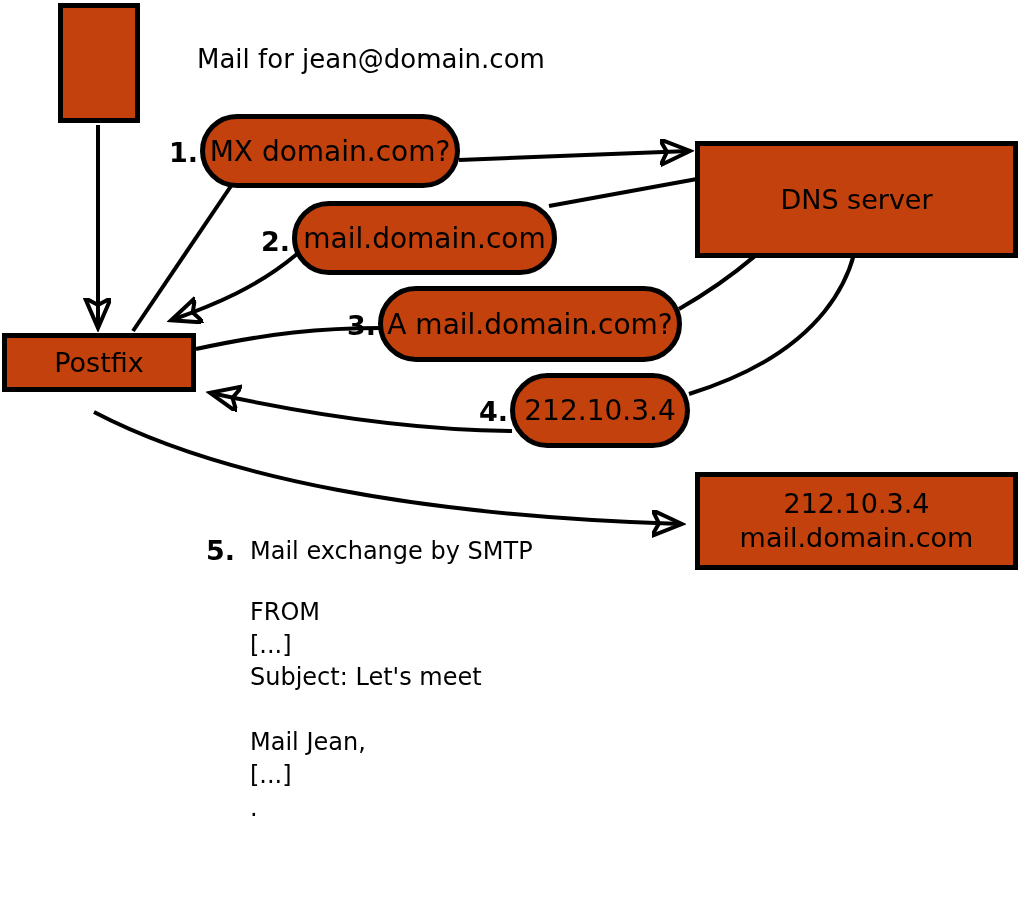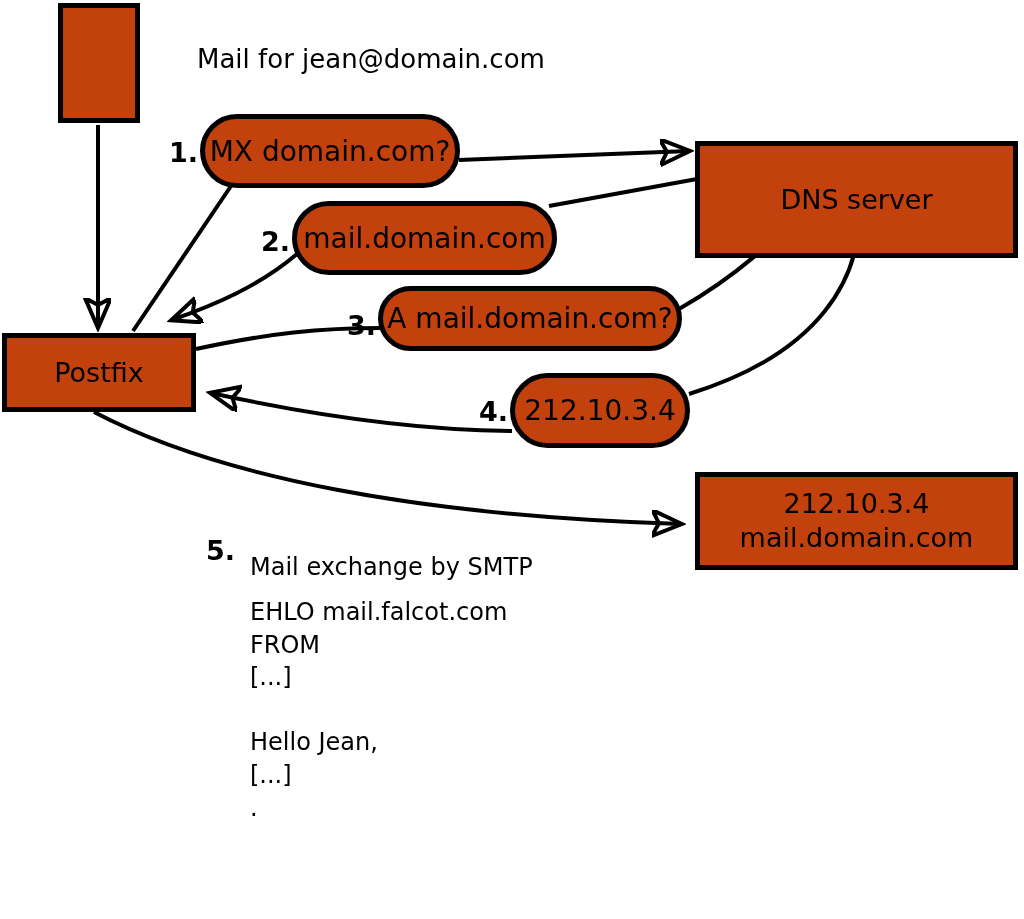--- a/index.html
+++ b/index.html
@@ -97,21 +97,21 @@
     <path d="M 679 309 C 735 277 782 236 806 203" marker-end="url(#arrow)"></path>
     <path d="M 858 193 C 868 280 815 355 689 394"></path>
     <path d="M 512 431 C 410 430 307 414 211 393" marker-end="url(#arrow)"></path>
     <path d="M 94 412 C 220 478 420 516 681 524" marker-end="url(#arrow)"></path>
   </svg>
 
   <div class="box" style="left:58px; top:3px; width:82px; height:120px;"></div>
 
   <div class="free-label" style="left:165px; top:44px;">Mail for jean@domain.com</div>
 
-  <div class="box" style="left:2px; top:333px; width:194px; height:79px;">
+  <div class="box" style="left:2px; top:333px; width:194px; height:59px;">
     <span>Postfix</span>
   </div>
 
   <div class="box" style="left:695px; top:99px; width:323px; height:117px;margin-top:42px;">
     <span>DNS server</span>
   </div>
 
   <div class="box two-line" style="left:695px; top:472px; width:323px; height:98px;">
     <span>212.10.3.4</span>
     <span>mail.domain.com</span>
@@ -121,35 +121,35 @@
   <div class="box pill" style="left:200px; top:114px; width:260px; height:74px;">
     <span>MX domain.com?</span>
   </div>
 
   <div class="step-num" style="left:248px; top:226px;">2.</div>
   <div class="box pill" style="left:292px; top:201px; width:265px; height:74px;">
     <span>mail.domain.com</span>
   </div>
 
   <div class="step-num" style="left:334px; top:310px;">3.</div>
-  <div class="box pill" style="left:378px; top:286px; width:304px; height:65px;">
+  <div class="box pill" style="left:378px; top:286px; width:304px; height:76px;">
     <span>A mail.domain.com?</span>
   </div>
 
   <div class="step-num" style="left:466px; top:396px;">4.</div>
   <div class="box pill" style="left:510px; top:373px; width:180px; height:75px;">
     <span>212.10.3.4</span>
   </div>
 
   <div class="step-num" style="left:193px; top:535px;">5.</div>
-  <div class="step5-label" style="left:250px; top:537px;margin-top:16px;">Mail exchange by SMTP</div>
+  <div class="step5-label" style="left:250px; top:537px;">Mail exchange by SMTP</div>
 
   <div class="smtp-block">
-    <p>EHLO mail.falcot.com</p>
     <p>FROM</p>
     <p>[...]</p>
+    <p>Subject: Let's meet</p>
     <p></p>
-    <p>Hello Jean,</p>
+    <p>Mail Jean,</p>
     <p>[...]</p>
     <p>.</p>
   </div>
 
 </div>
 
 </body></html>

